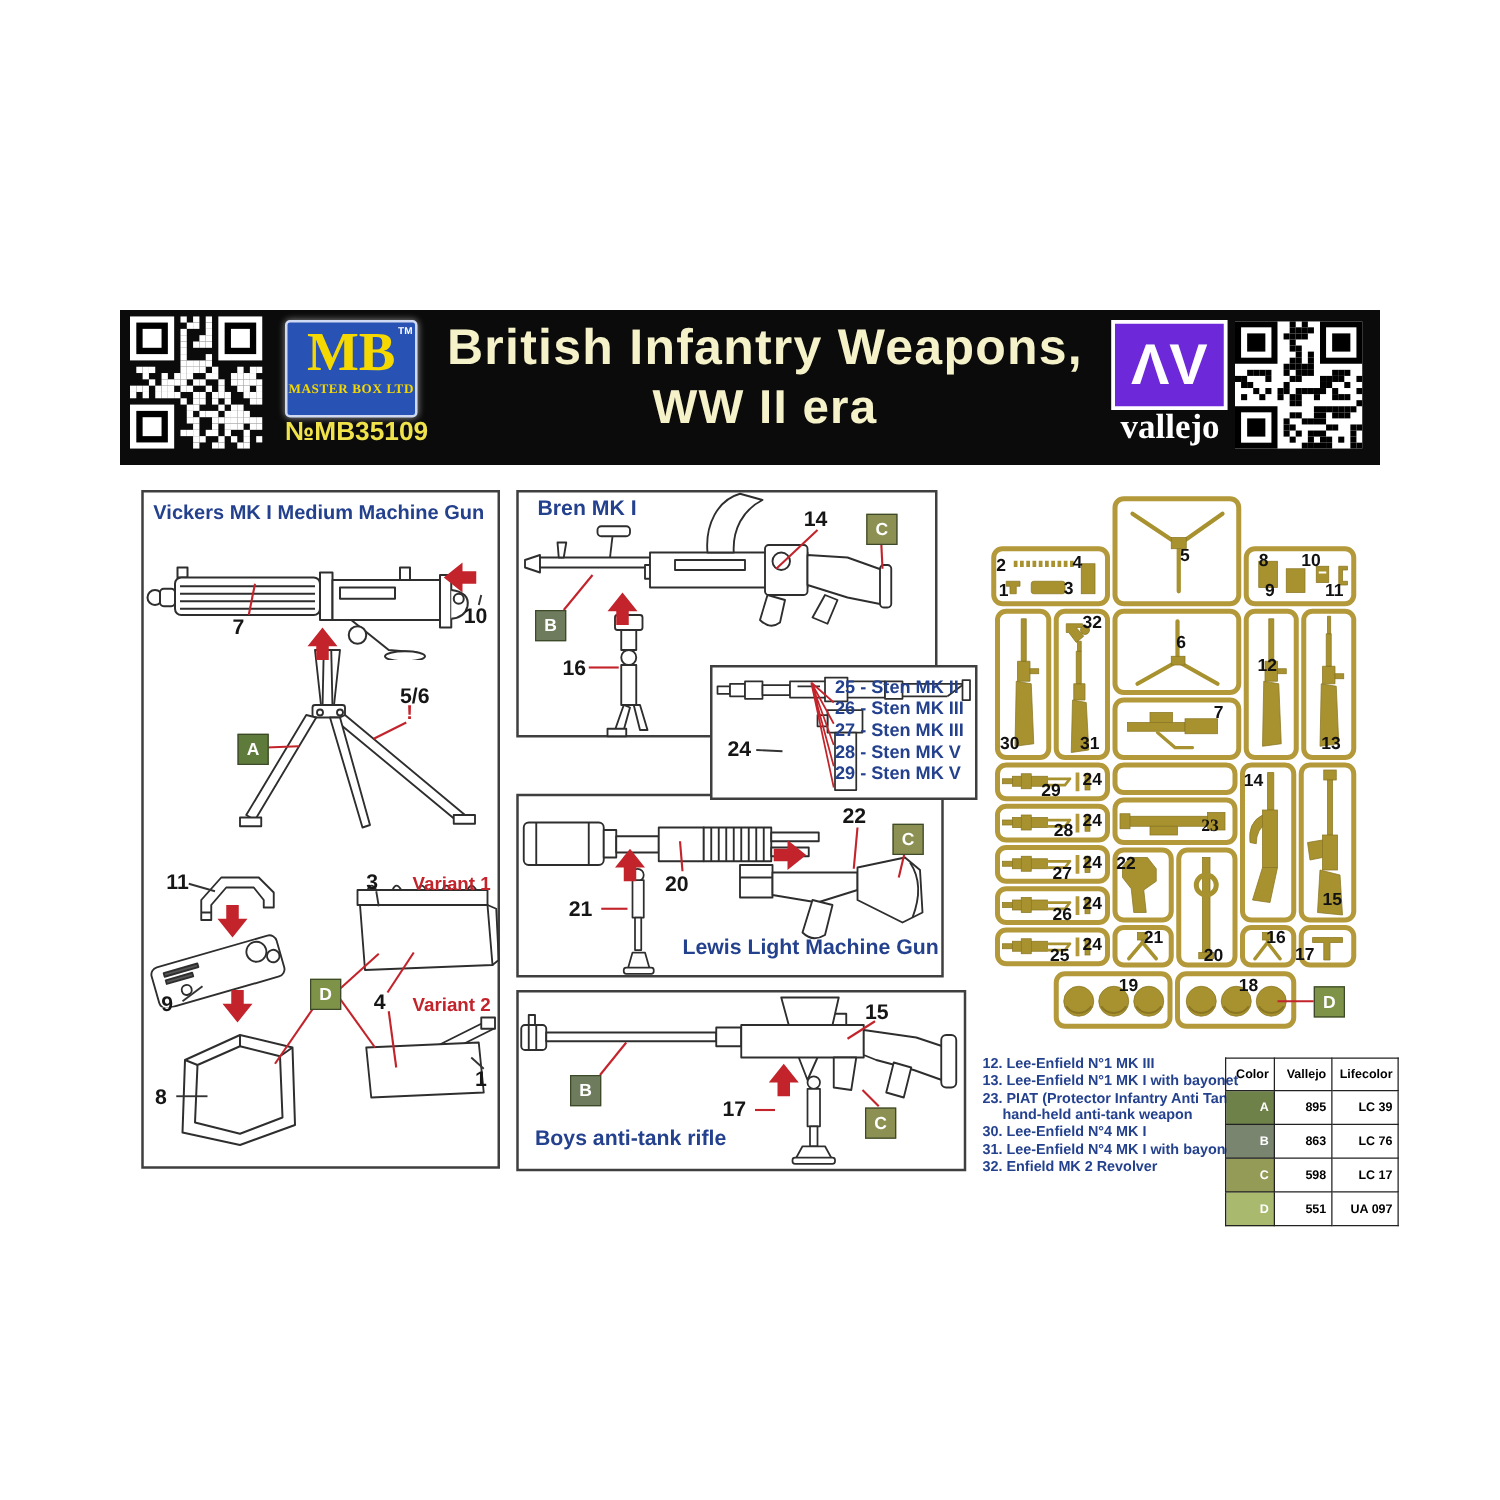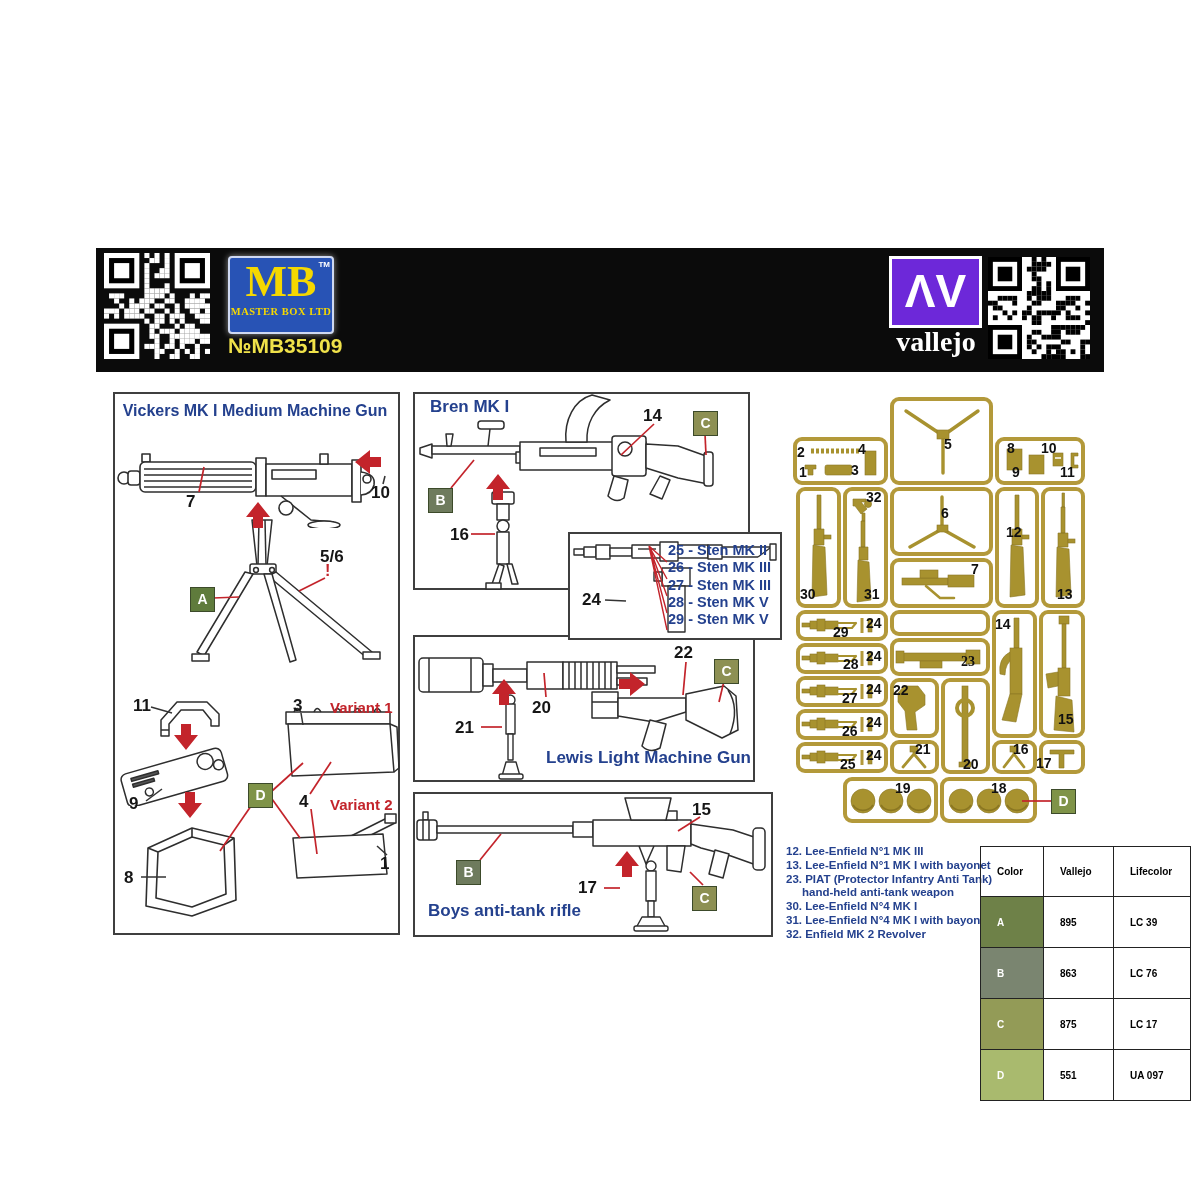--- a/index.html
+++ b/index.html
@@ -37,21 +37,21 @@
   .goldln{stroke:#a8922f;stroke-width:3.4;fill:none;stroke-linecap:round;}
   
   .stenlist{position:absolute;left:668px;top:542px;color:#24418e;font-weight:bold;font-size:14.5px;
             line-height:17.3px;z-index:6;white-space:nowrap;}
   .plist{position:absolute;left:786px;top:845px;color:#24418e;font-weight:bold;font-size:11.5px;
          line-height:13.8px;z-index:6;white-space:nowrap;}
   .plist .indent{padding-left:16px;}
   
   table.ctab{position:absolute;left:980px;top:846px;border-collapse:collapse;z-index:6;
              font-family:"Liberation Sans",sans-serif;}
-  table.ctab td,table.ctab th{border:1.5px solid #222;text-align:left;padding:16px;}
+  table.ctab td,table.ctab th{border:1.5px solid #222;text-align:right;padding:4px;}
   table.ctab th{font-size:10px;font-weight:bold;height:17px;}
   table.ctab td{font-size:10px;font-weight:bold;height:18px;}
   .cw1{width:30px;} .cw2{width:37px;} .cw3{width:44px;}
   td.sw{color:#fff;font-size:11px;}
   .line2{font-size:38px;}
 </style>
 </head>
 <body>
 
 <div class="page">
@@ -337,20 +337,24 @@
         <rect x="1" y="15" width="5" height="5" fill="#fff"></rect>
         <rect x="2" y="16" width="3" height="3" fill="#000"></rect>
       </svg>
   </div>
   <div class="mbbox">
     <span class="mbtm">TM</span>
     <div class="mbletters">MB</div>
     <div class="mbsub">MASTER BOX LTD</div>
   </div>
   <div class="kitnum">№MB35109</div>
+  <div class="title">
+    <div>British Infantry Weapons,</div>
+    <div class="line2">WW II era</div>
+  </div>
   <div class="avbox">ΛV</div>
   <div class="avname">vallejo</div>
 
   <div class="panel" style="left:113px;top:392px;width:287px;height:543px;"></div>
   <div class="panel" style="left:413px;top:392px;width:337px;height:198px;"></div>
   <div class="panel" style="left:413px;top:635px;width:342px;height:147px;"></div>
   <div class="panel" style="left:413px;top:792px;width:360px;height:145px;"></div>
   <div class="panel" style="left:568px;top:532px;width:214px;height:108px;z-index:2;"></div>
 
   <div class="ptitle" style="left:113px;top:402px;width:284px;text-align:center;font-size:16px;">Vickers MK I Medium Machine Gun</div>
@@ -890,21 +894,21 @@
       <td>895</td>
       <td>LC 39</td>
     </tr>
     <tr>
       <td class="sw" style="background: rgb(122, 133, 112);">B</td>
       <td>863</td>
       <td>LC 76</td>
     </tr>
     <tr>
       <td class="sw" style="background: rgb(147, 155, 87);">C</td>
-      <td>875</td>
+      <td>598</td>
       <td>LC 17</td>
     </tr>
     <tr>
       <td class="sw" style="background: rgb(169, 186, 110);">D</td>
       <td>551</td>
       <td>UA 097</td>
     </tr>
   </tbody>
     </table>
 

